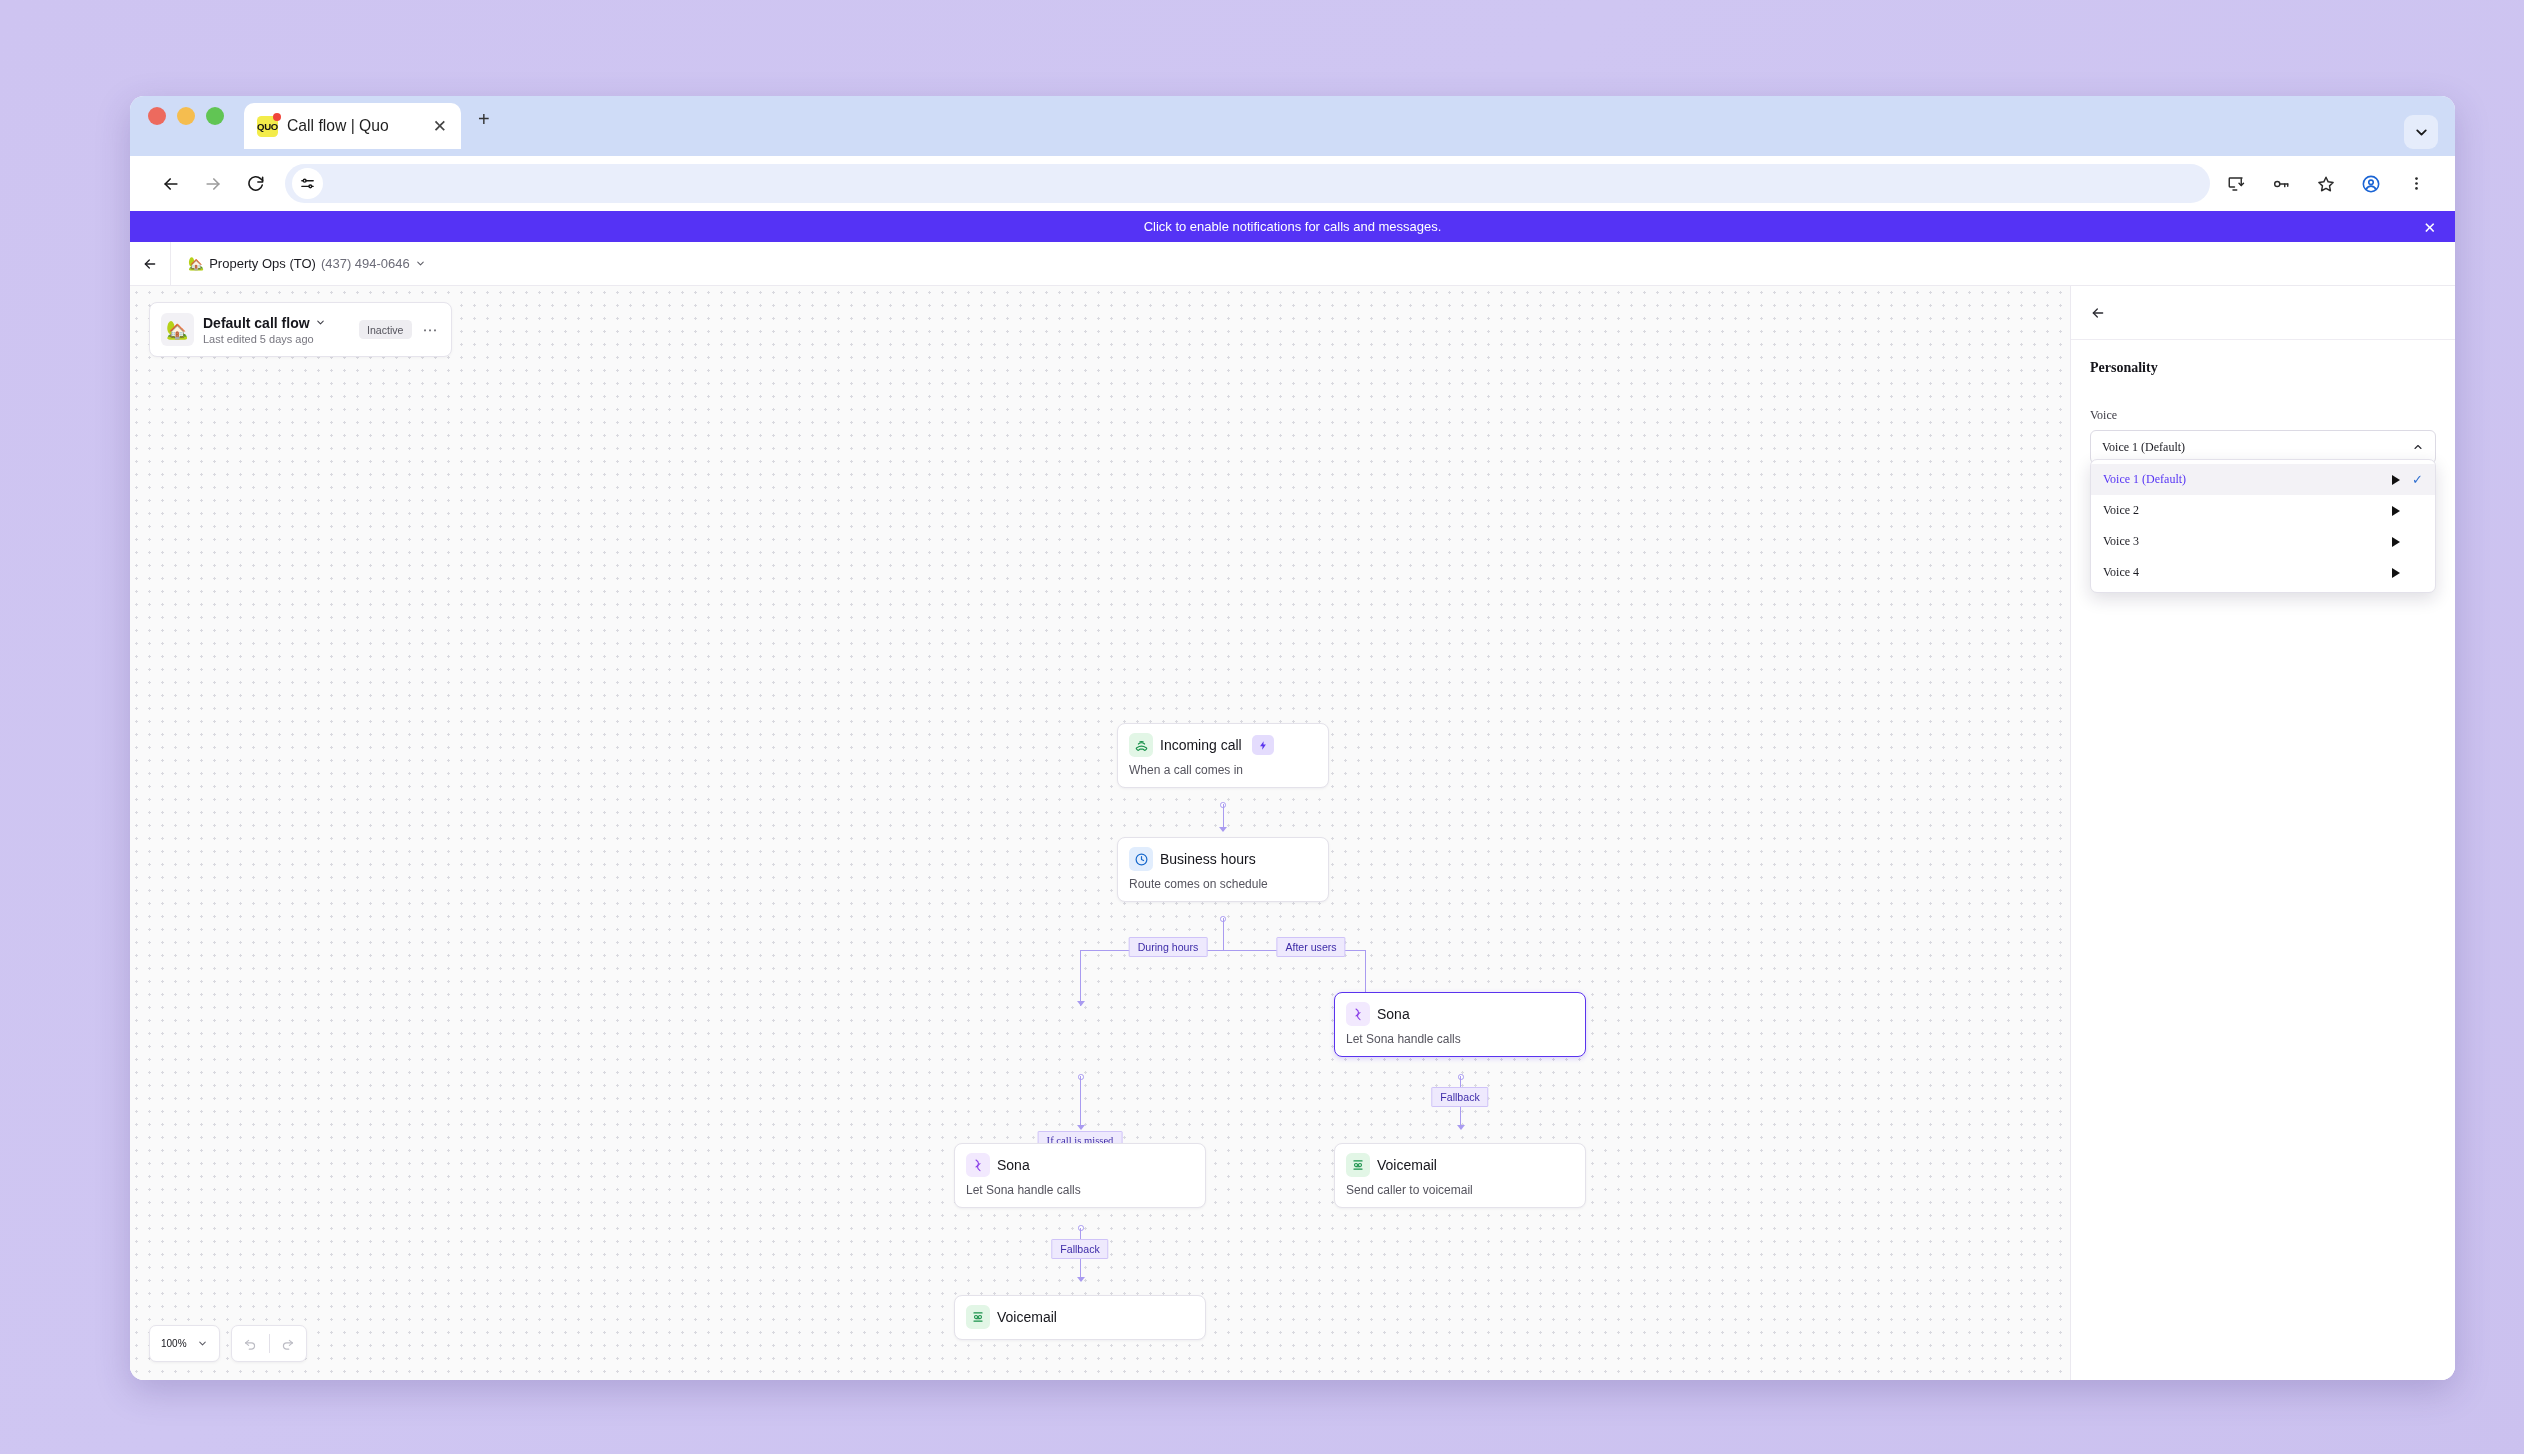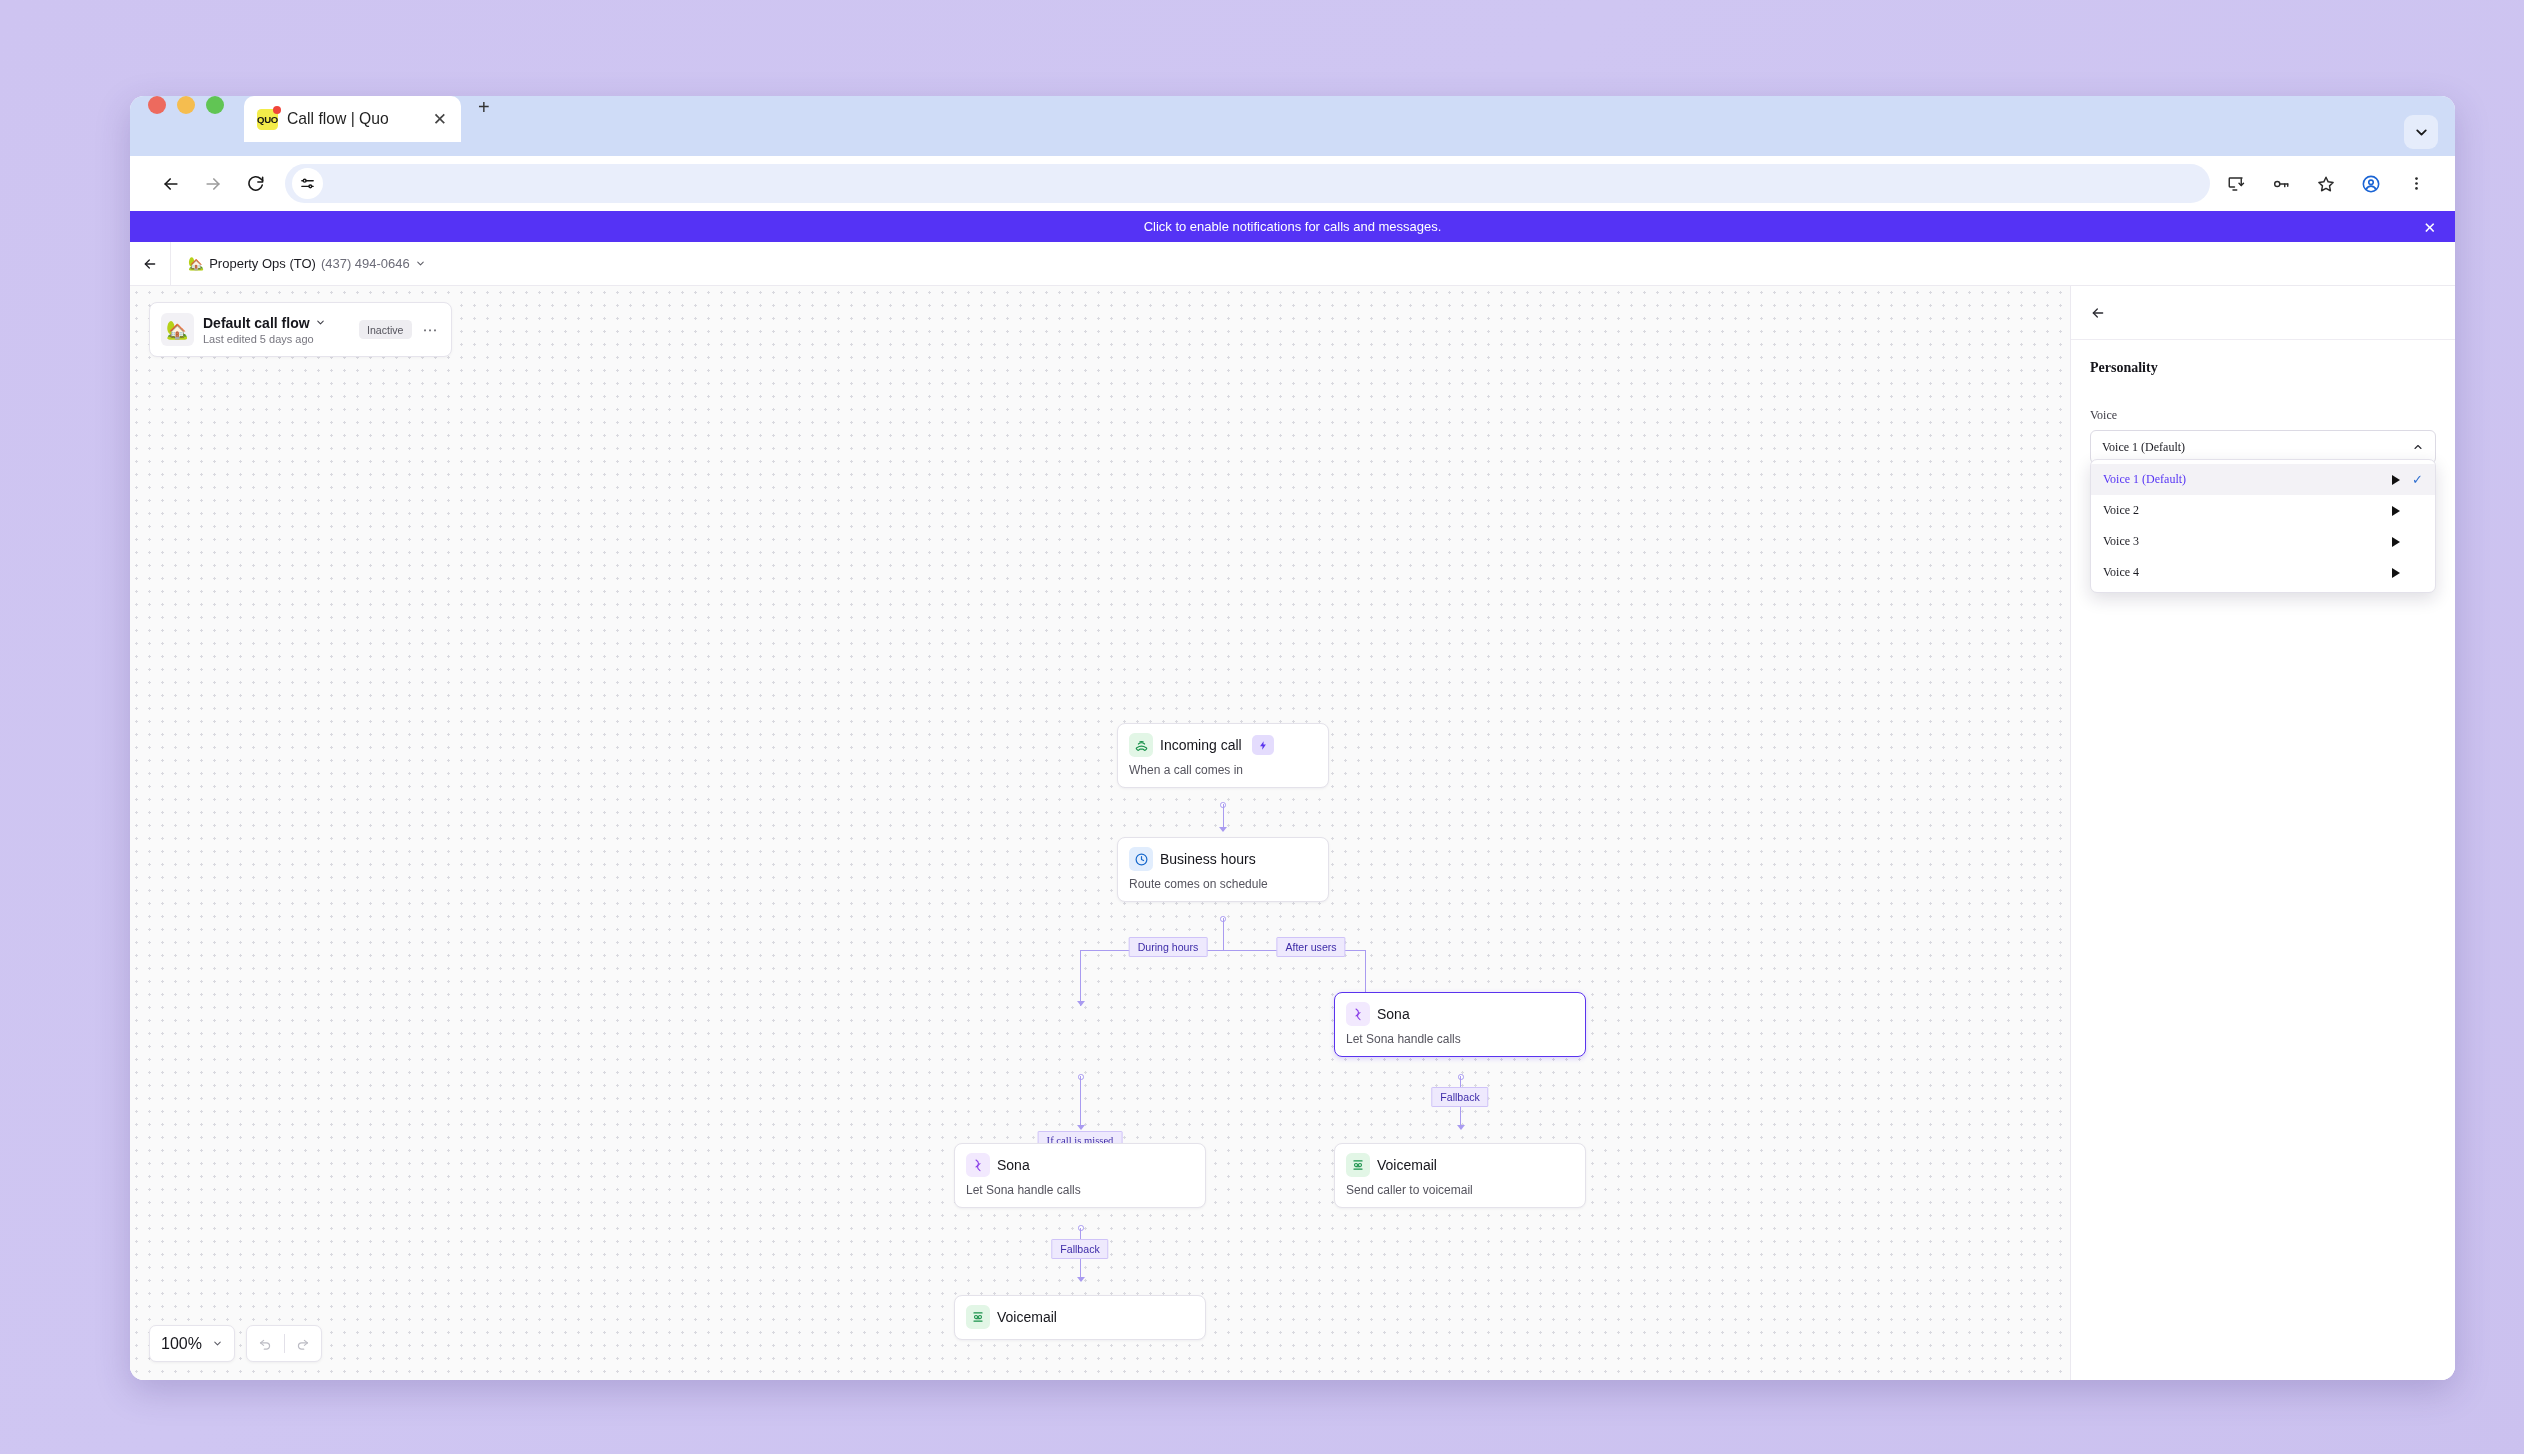--- a/index.html
+++ b/index.html
@@ -23,21 +23,21 @@
     background: #fff;
     border-radius: 14px;
     box-shadow: 0 11px 35px rgba(60,40,120,.22);
     overflow: hidden;
     display: flex; flex-direction: column;
   }
   
   #tab-strip {
     height: 60px;
     background: #cfdcf7;
-    display: flex; align-items: flex-start;
+    display: flex; align-items: center;
     padding-left: 18px;
     position: relative;
     flex: 0 0 auto;
   }
   .traffic-lights { display: flex; align-items: center; gap: 11px; padding-bottom: 20px; margin-right: 20px; }
   .light { width: 18px; height: 18px; border-radius: 50%; }
   .light.red { background: #ed6a5e; }
   .light.yellow { background: #f5bd4f; }
   .light.green { background: #61c554; }
   .tab {
@@ -193,21 +193,21 @@
     color: #3d2ba8; font-size: 10.6px; padding: 3px 8px; border-radius: 1px;
     white-space: nowrap;
   }
   
   #canvas-toolbar { position: absolute; left: 19px; bottom: 18px; display: flex; gap: 11px; }
   .zoom-box {
     height: 37px; background: #fff; border: 0.5px solid #e6e4ec; border-radius: 7px;
     display: flex; align-items: center; gap: 10px; padding: 0 11px;
     box-shadow: 0 1px 3px rgba(0,0,0,.05);
   }
-  .zoom-box .zval { font-size: 16px; color: #16161c; }
+  .zoom-box .zval { font-size: 10px; color: #16161c; }
   .undo-box {
     height: 37px; background: #fff; border: 0.5px solid #e6e4ec; border-radius: 7px;
     display: flex; align-items: center; box-shadow: 0 1px 3px rgba(0,0,0,.05);
   }
   .undo-box .ub { width: 37px; height: 100%; display: flex; align-items: center; justify-content: center; }
   .undo-box .vsep { width: 0.5px; height: 19px; background: #e2e0e8; }
   
   #right-panel {
     width: 385px; flex: 0 0 385px; background: #fff;
     border-left: 0.5px solid #ebe9f0;

